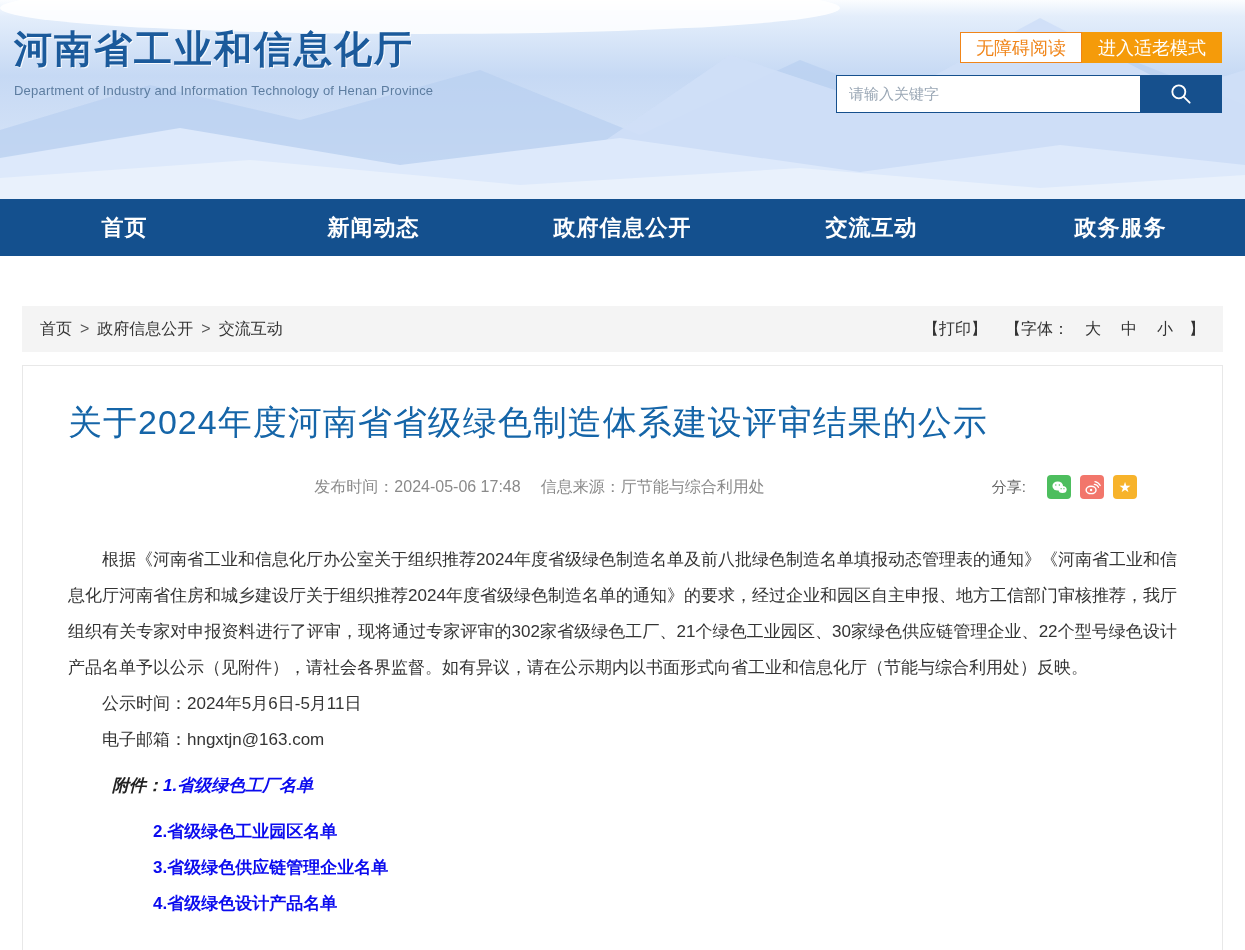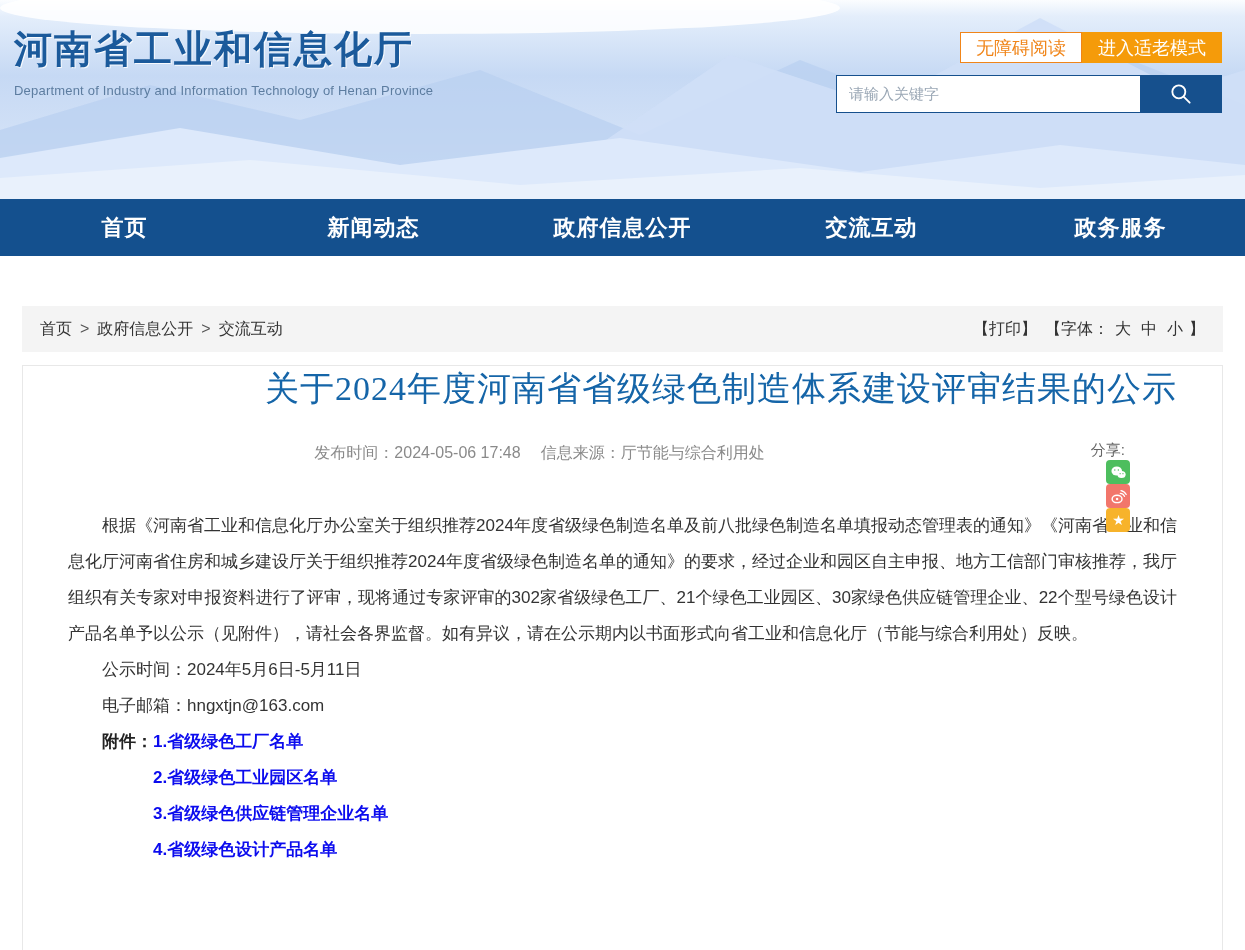--- a/index.html
+++ b/index.html
@@ -31,43 +31,43 @@
   .nav{height:57px;background:#14508e;display:flex;}
   .nav-item{flex:1;display:flex;align-items:center;justify-content:center;color:#ffffff;
     font-size:22px;font-weight:bold;cursor:pointer;letter-spacing:1px;}
   
   .breadcrumb-bar{margin:50px 22px 0;height:46px;background:#f4f4f4;display:flex;
     align-items:center;justify-content:space-between;padding:0 18px;box-sizing:border-box;
     font-size:16px;color:#333;}
   .crumbs{display:flex;align-items:center;gap:8px;}
   .crumb-link{cursor:pointer;}
   .crumb-sep{color:#555;}
-  .page-tools{display:flex;align-items:center;gap:2px;color:#333;}
+  .page-tools{display:flex;align-items:center;gap:12px;color:#333;}
   .tool-print{cursor:pointer;margin-right:6px;}
   .font-size-opt{cursor:pointer;margin:0 4px;}
   
   .card{margin:13px 22px 0;height:600px;background:#ffffff;border:1px solid #e8e8e8;
     box-sizing:border-box;padding:0 45px;}
-  .article-title{text-align:right;font-size:34px;color:#1565a8;
-    font-weight:400;letter-spacing:1px;font-family:Liberation Serif, serif;}
+  .article-title{margin-top:34px;text-align:left;font-size:34px;color:#1565a8;
+    font-weight:400;letter-spacing:1px;}
   .meta-row{position:relative;margin-top:26px;height:30px;}
   .meta-center{text-align:center;padding-right:166px;font-size:16px;color:#8a8a8a;line-height:30px;}
   .meta-gap{display:inline-block;width:20px;}
-  .share-box{position:absolute;right:40px;top:3px;display:flex;align-items:center;flex-direction:column;}
+  .share-box{position:absolute;right:40px;top:3px;display:flex;align-items:center;}
   .share-label{font-size:15px;color:#666;margin-right:12px;}
   .share-icon{width:24px;height:24px;border-radius:4px;display:flex;align-items:center;
     justify-content:center;cursor:pointer;margin-left:9px;}
   .share-wechat{background:#4dbe5e;}
   .share-weibo{background:#f2766b;}
   .share-fav{background:#f7b32b;color:#fff;font-size:14px;line-height:1;}
   
   .article-body{margin-top:40px;font-size:17px;line-height:36px;color:#333;}
   .para{text-indent:2em;text-align:justify;margin:0;}
   .info-line{text-indent:2em;margin:0;}
-  .attach-row{text-indent:2em;margin:0;}
+  .attach-row{text-indent:2em;margin:10px;font-style:italic;}
   .attach-label{font-weight:bold;color:#222;}
   .attach-link{color:#0b0bee;font-weight:bold;cursor:pointer;text-decoration:none;}
   .attach-link-row{padding-left:5em;margin:0;}
 </style>
 </head>
 <body>
 
 <div class="banner">
   <svg class="mountains" viewBox="0 0 1245 199" preserveAspectRatio="none">
     <path d="M0,130 L150,85 L300,120 L480,70 L640,135 L800,60 L930,110 L1080,40 L1245,105 L1245,199 L0,199 Z" fill="#b9d0f0" opacity="0.75"></path>

